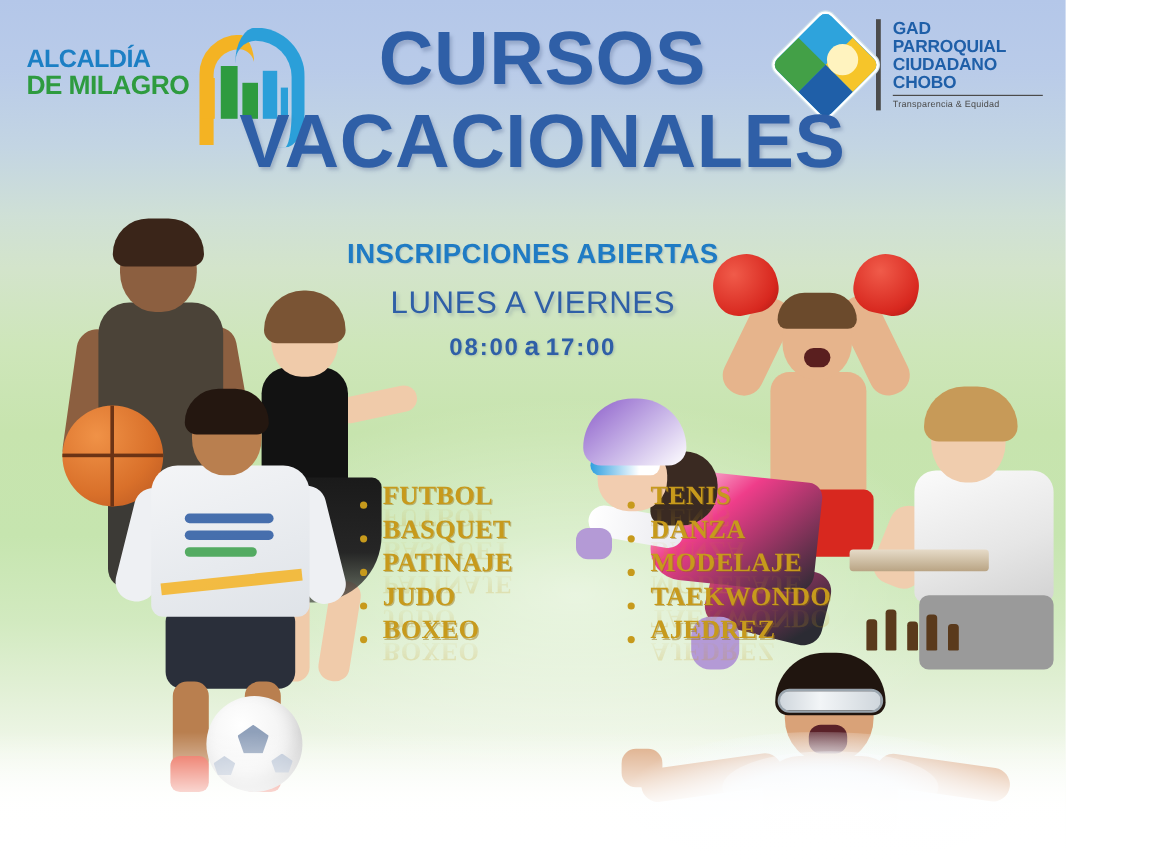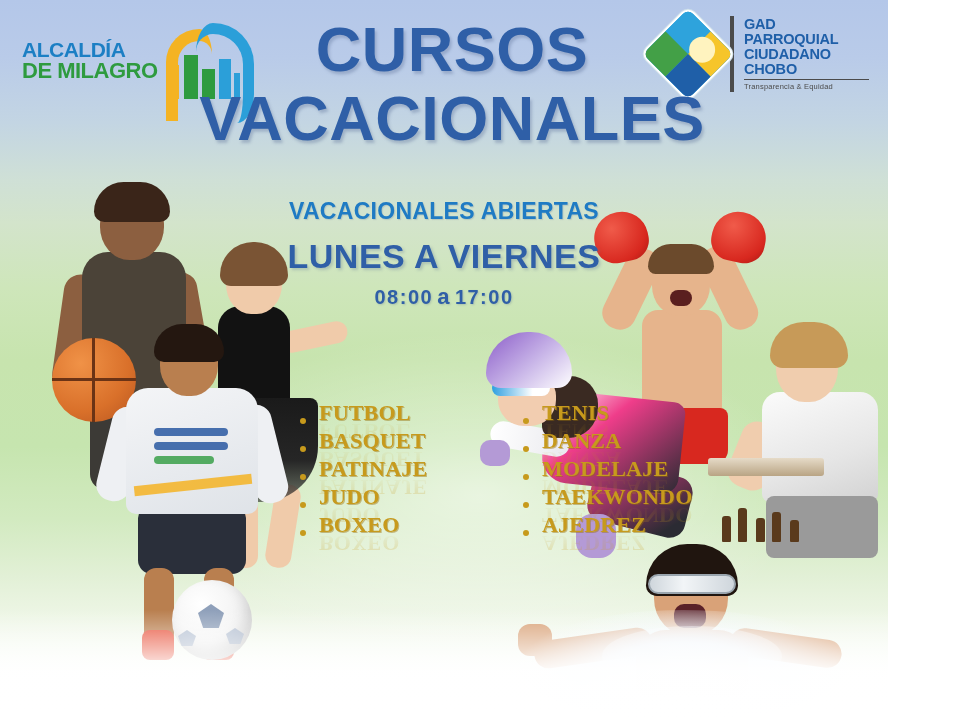--- a/index.html
+++ b/index.html
@@ -155,21 +155,21 @@
   .loc-item {
     font-size:23px; font-weight:bold; color:#3d6b2f;
     letter-spacing:0.2px; line-height:1.25;
     text-shadow:1px 1px 1px rgba(120,140,120,0.28);
     white-space:nowrap;
   }
   .loc-item .sq { color:#3d6b2f; margin-right:6px; font-size:20px; }
 
   .days {
     margin-top:12px;
-    font-size:34px; font-weight:bold; color:#2f5fa7;
+    font-size:26px; font-weight:normal; color:#2f5fa7;
     letter-spacing:0.5px;
     text-shadow:2px 2px 3px rgba(100,120,150,0.33);
   }
   .hours {
     margin-top:8px;
     font-size:20px; font-weight:bold; color:#2f5fa7;
     letter-spacing:1.5px;
     text-shadow:1px 1px 2px rgba(100,120,150,0.3);
   }
   .hours .sep { font-size:22px; padding:0 4px; }
@@ -650,21 +650,21 @@
   </div>
 
   <div class="fadebottom"></div>
 
   <div class="headline">
     <div class="h-line h1">CURSOS</div>
     <div class="h-line h2">VACACIONALES</div>
   </div>
 
   <div class="info">
-    <div class="insc">VACACIONALES ABIERTAS</div>
+    <div class="insc">INSCRIPCIONES ABIERTAS</div>
 
 
     <div class="days">LUNES A VIERNES</div>
 
     <div class="hours">
       <span>08:00</span><span class="sep">a</span><span>17:00</span>
     </div>
   </div>
 
   <div class="courses">

